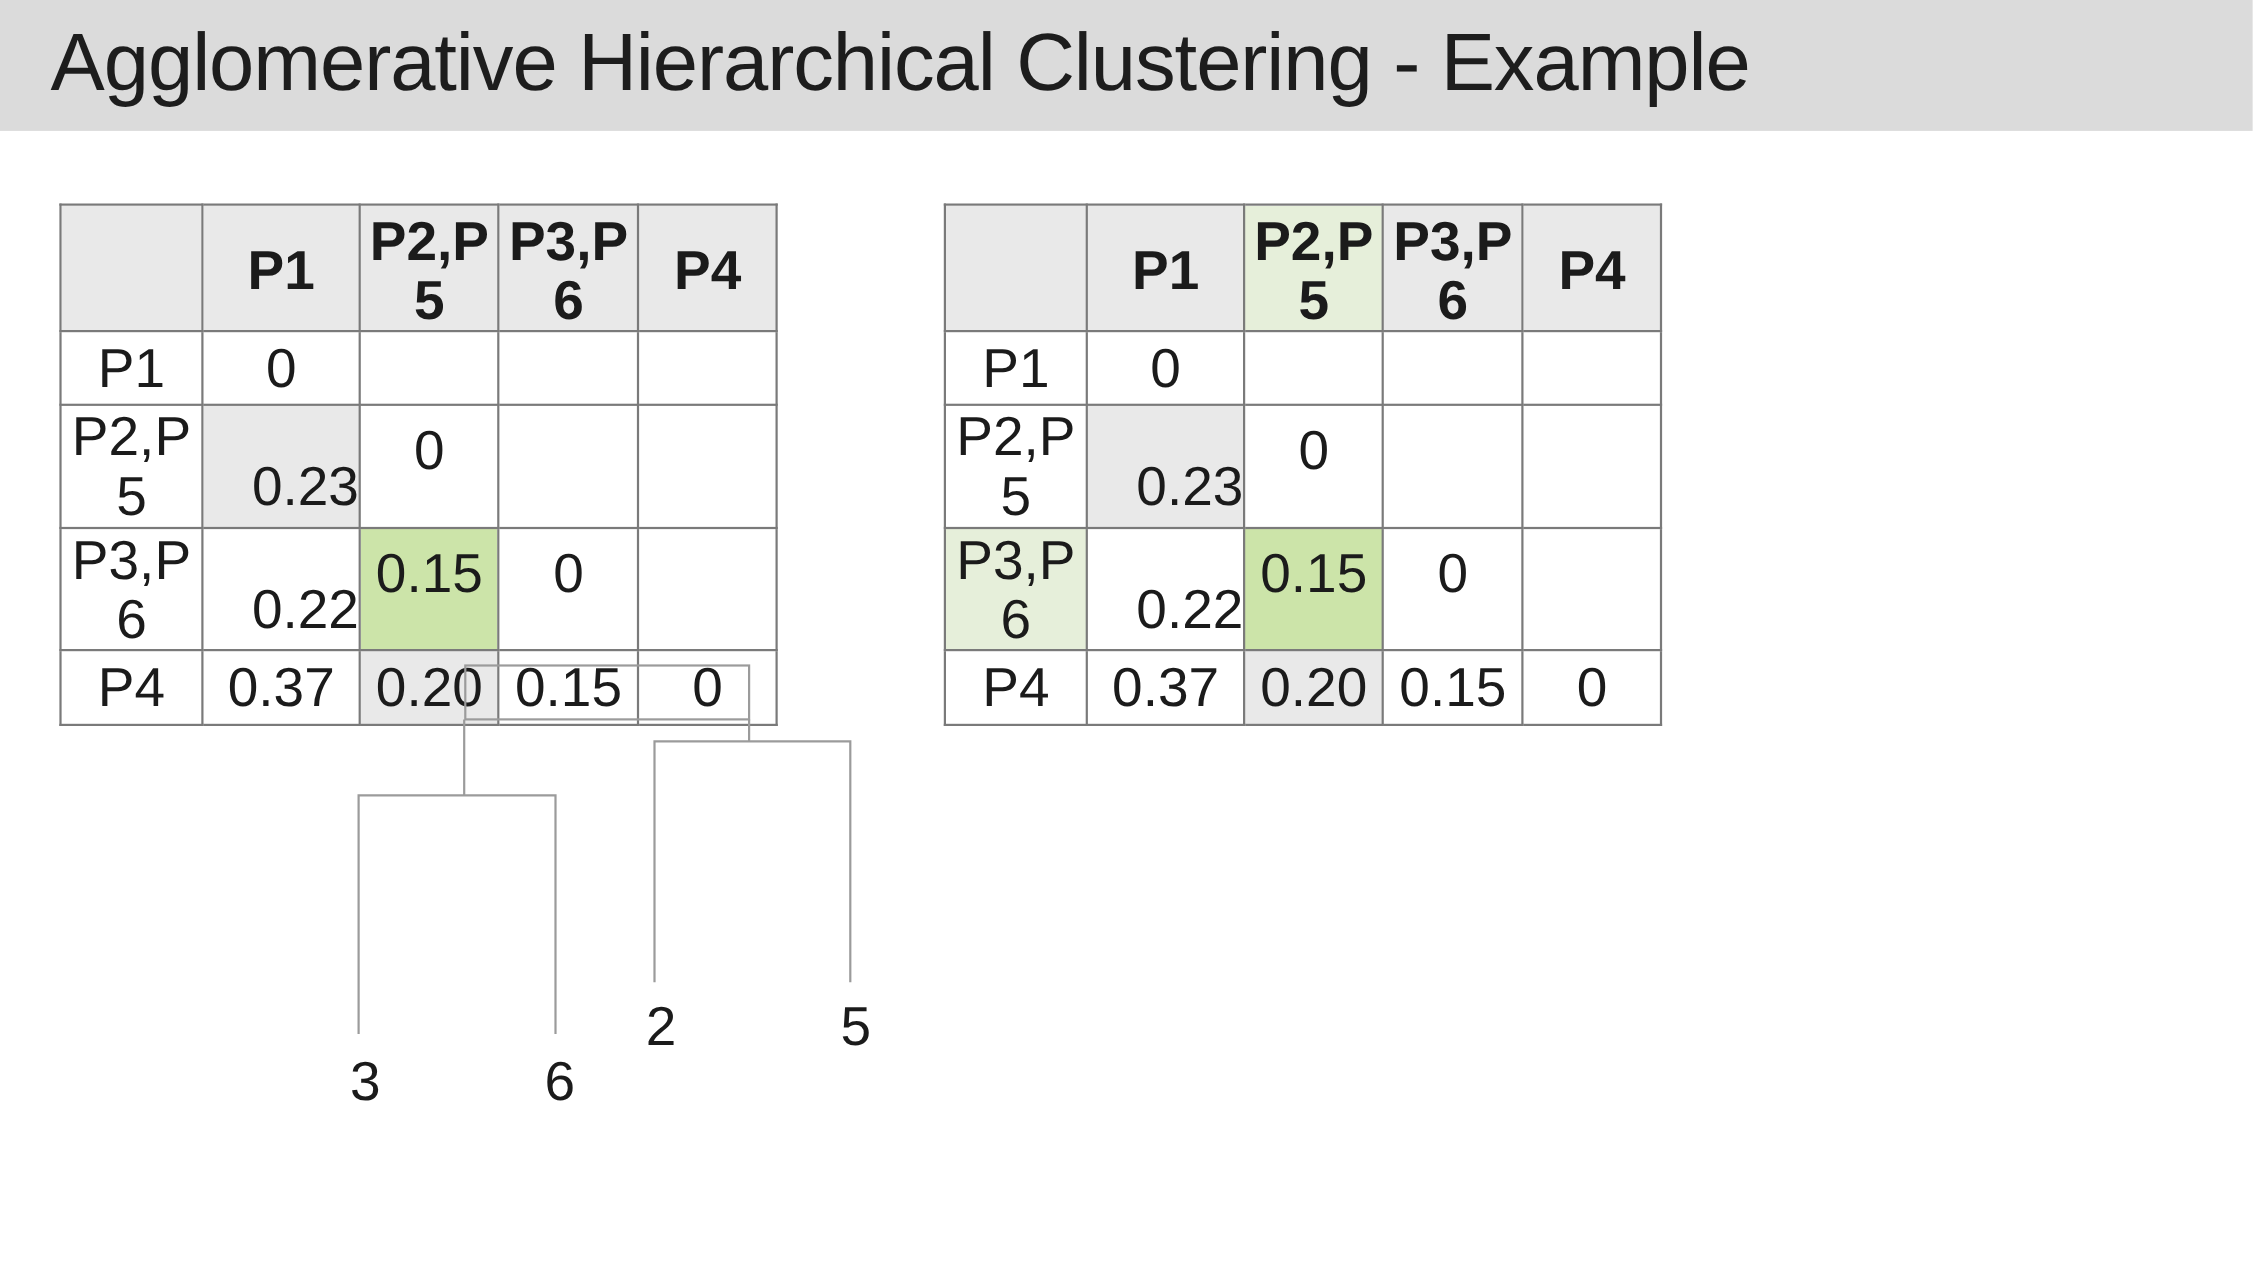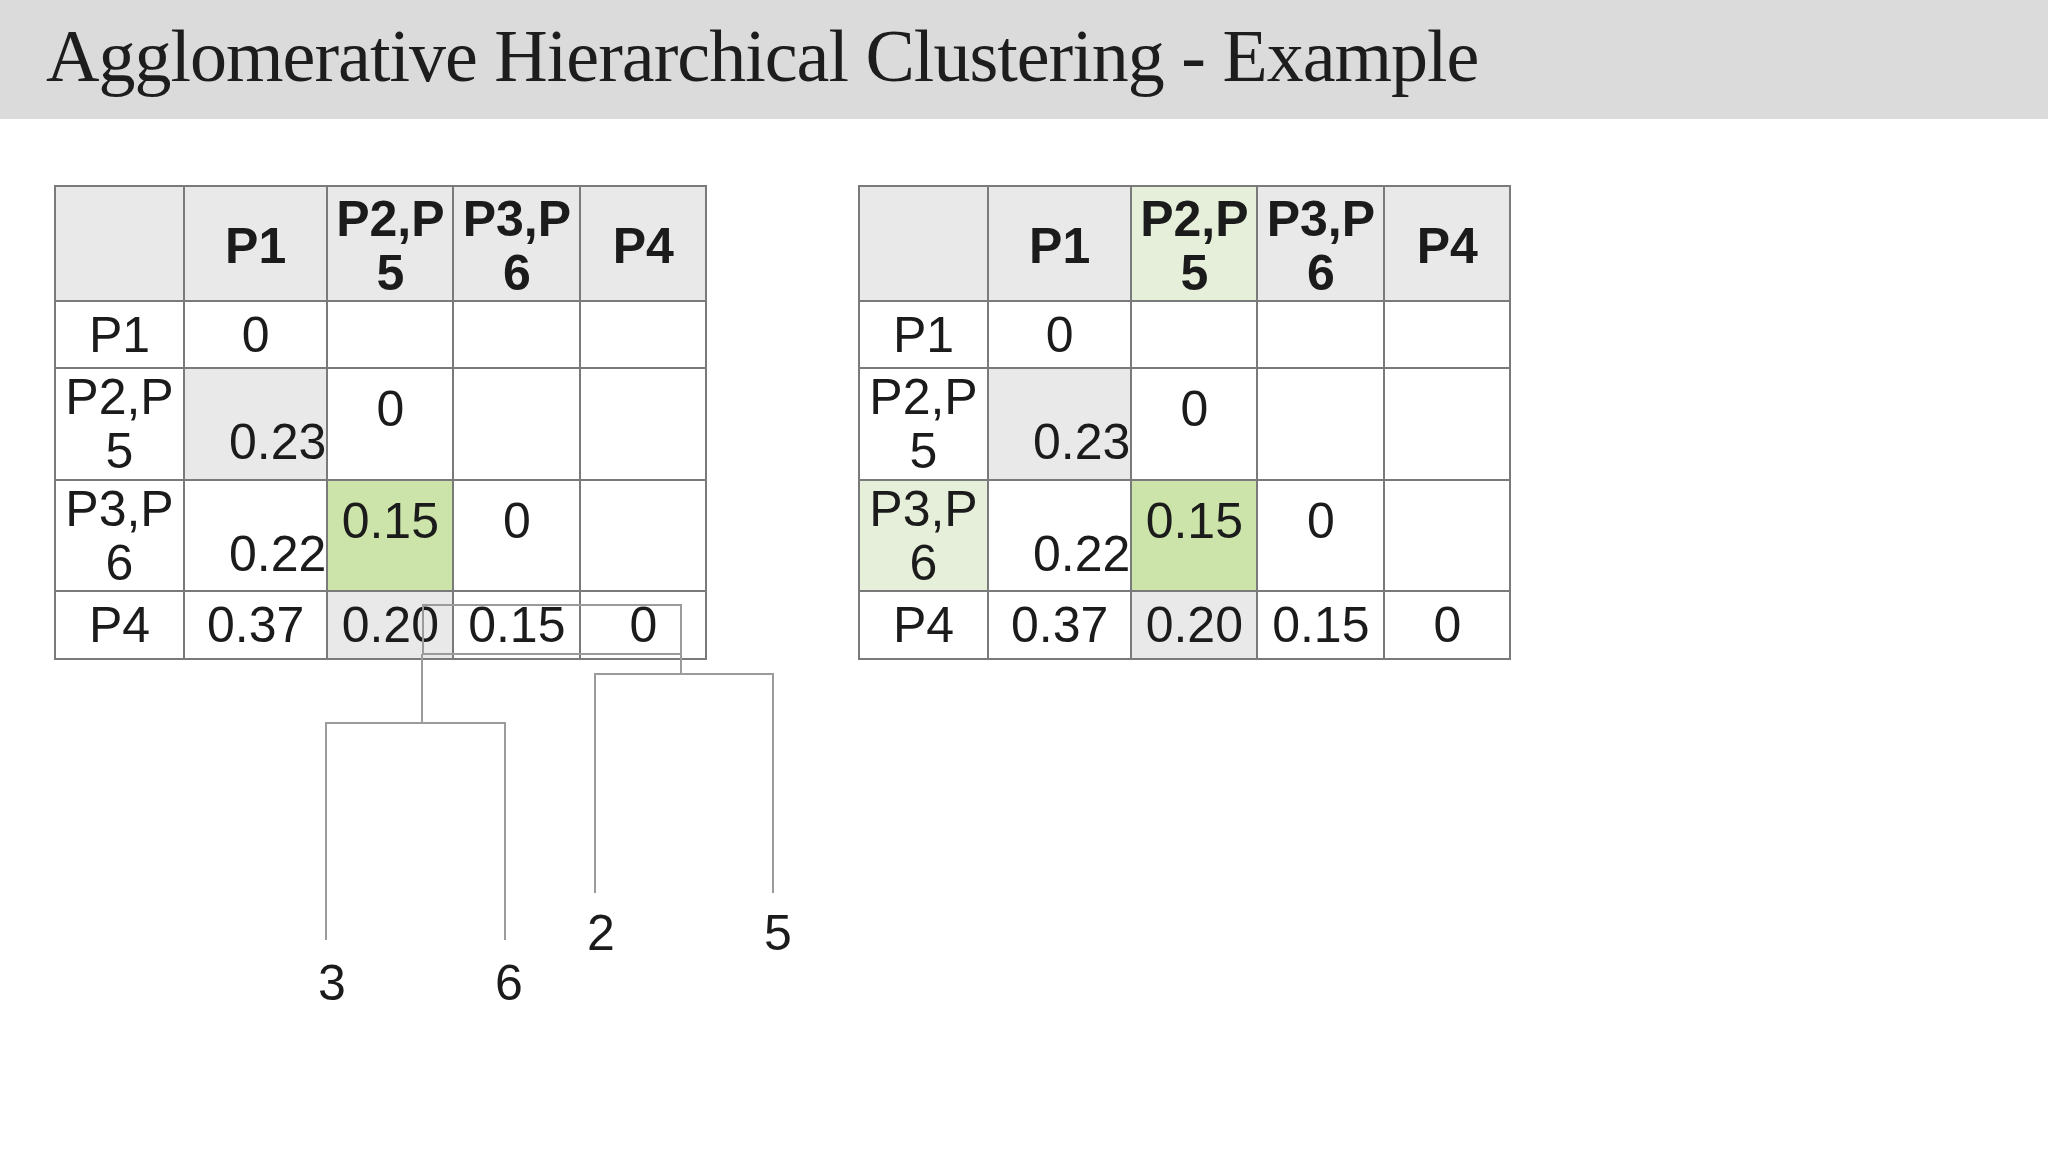--- a/index.html
+++ b/index.html
@@ -21,21 +21,21 @@
     color:var(--text-color);
   }
   .title-bar{
     position:absolute;left:0;top:0;width:2048px;height:119px;
     background:var(--title-bar-bg);
     display:flex;align-items:center;
   }
   .title-bar h1{
     font-size:74px;font-weight:400;letter-spacing:-1px;
     padding-left:46px;white-space:nowrap;color:#1d1d1d;
-    position:relative;top:-3px;font-family:Liberation Serif, serif;
+    position:relative;top:-3px;
   }
   table.matrix{
     position:absolute;top:185px;
     border-collapse:collapse;table-layout:fixed;
     background:#ffffff;
     padding-left:32px;
   }
   table.matrix.left{left:54px;}
   table.matrix.right{left:858px;}
   table.matrix td{

